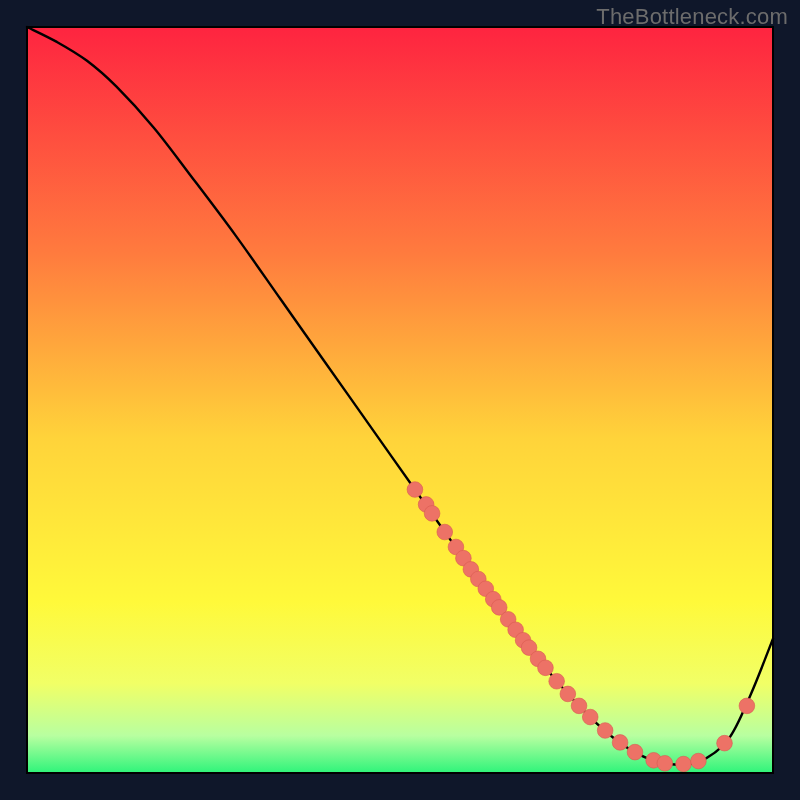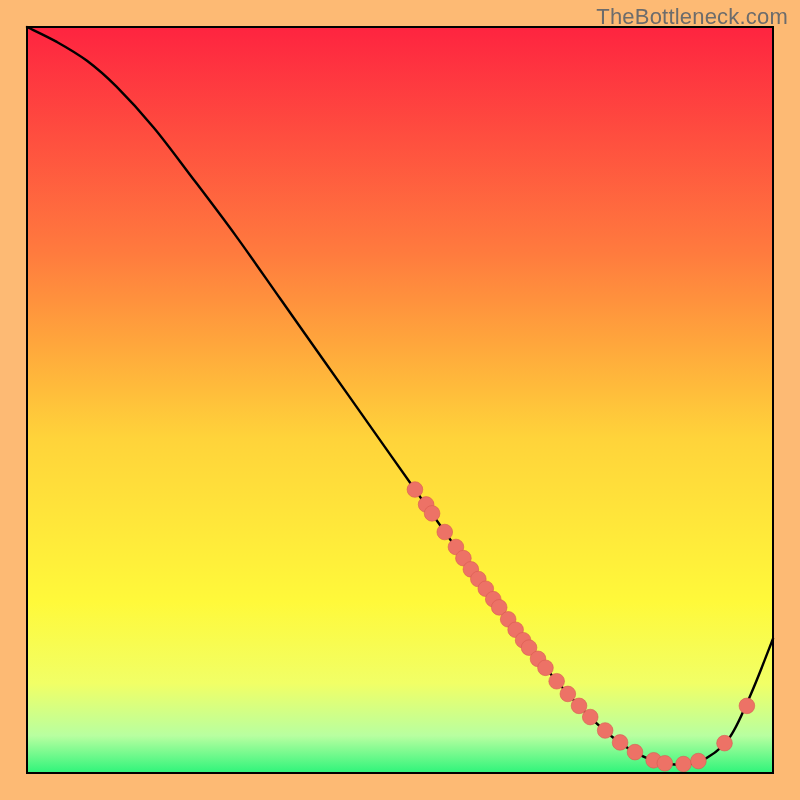--- a/index.html
+++ b/index.html
@@ -8,21 +8,21 @@
     width: 800px;
     height: 800px;
     background: #000;
     overflow: hidden;
     font-family: Arial, Helvetica, sans-serif;
   }
   .stage {
     position: relative;
     width: 800px;
     height: 800px;
-    background: #fdba74;
+    background: #0f172a;
   }
   .watermark {
     position: absolute;
     top: 4px;
     right: 12px;
     color: #6c6c6c;
     font-size: 22px;
     font-weight: 500;
     letter-spacing: 0.2px;
     z-index: 40;

